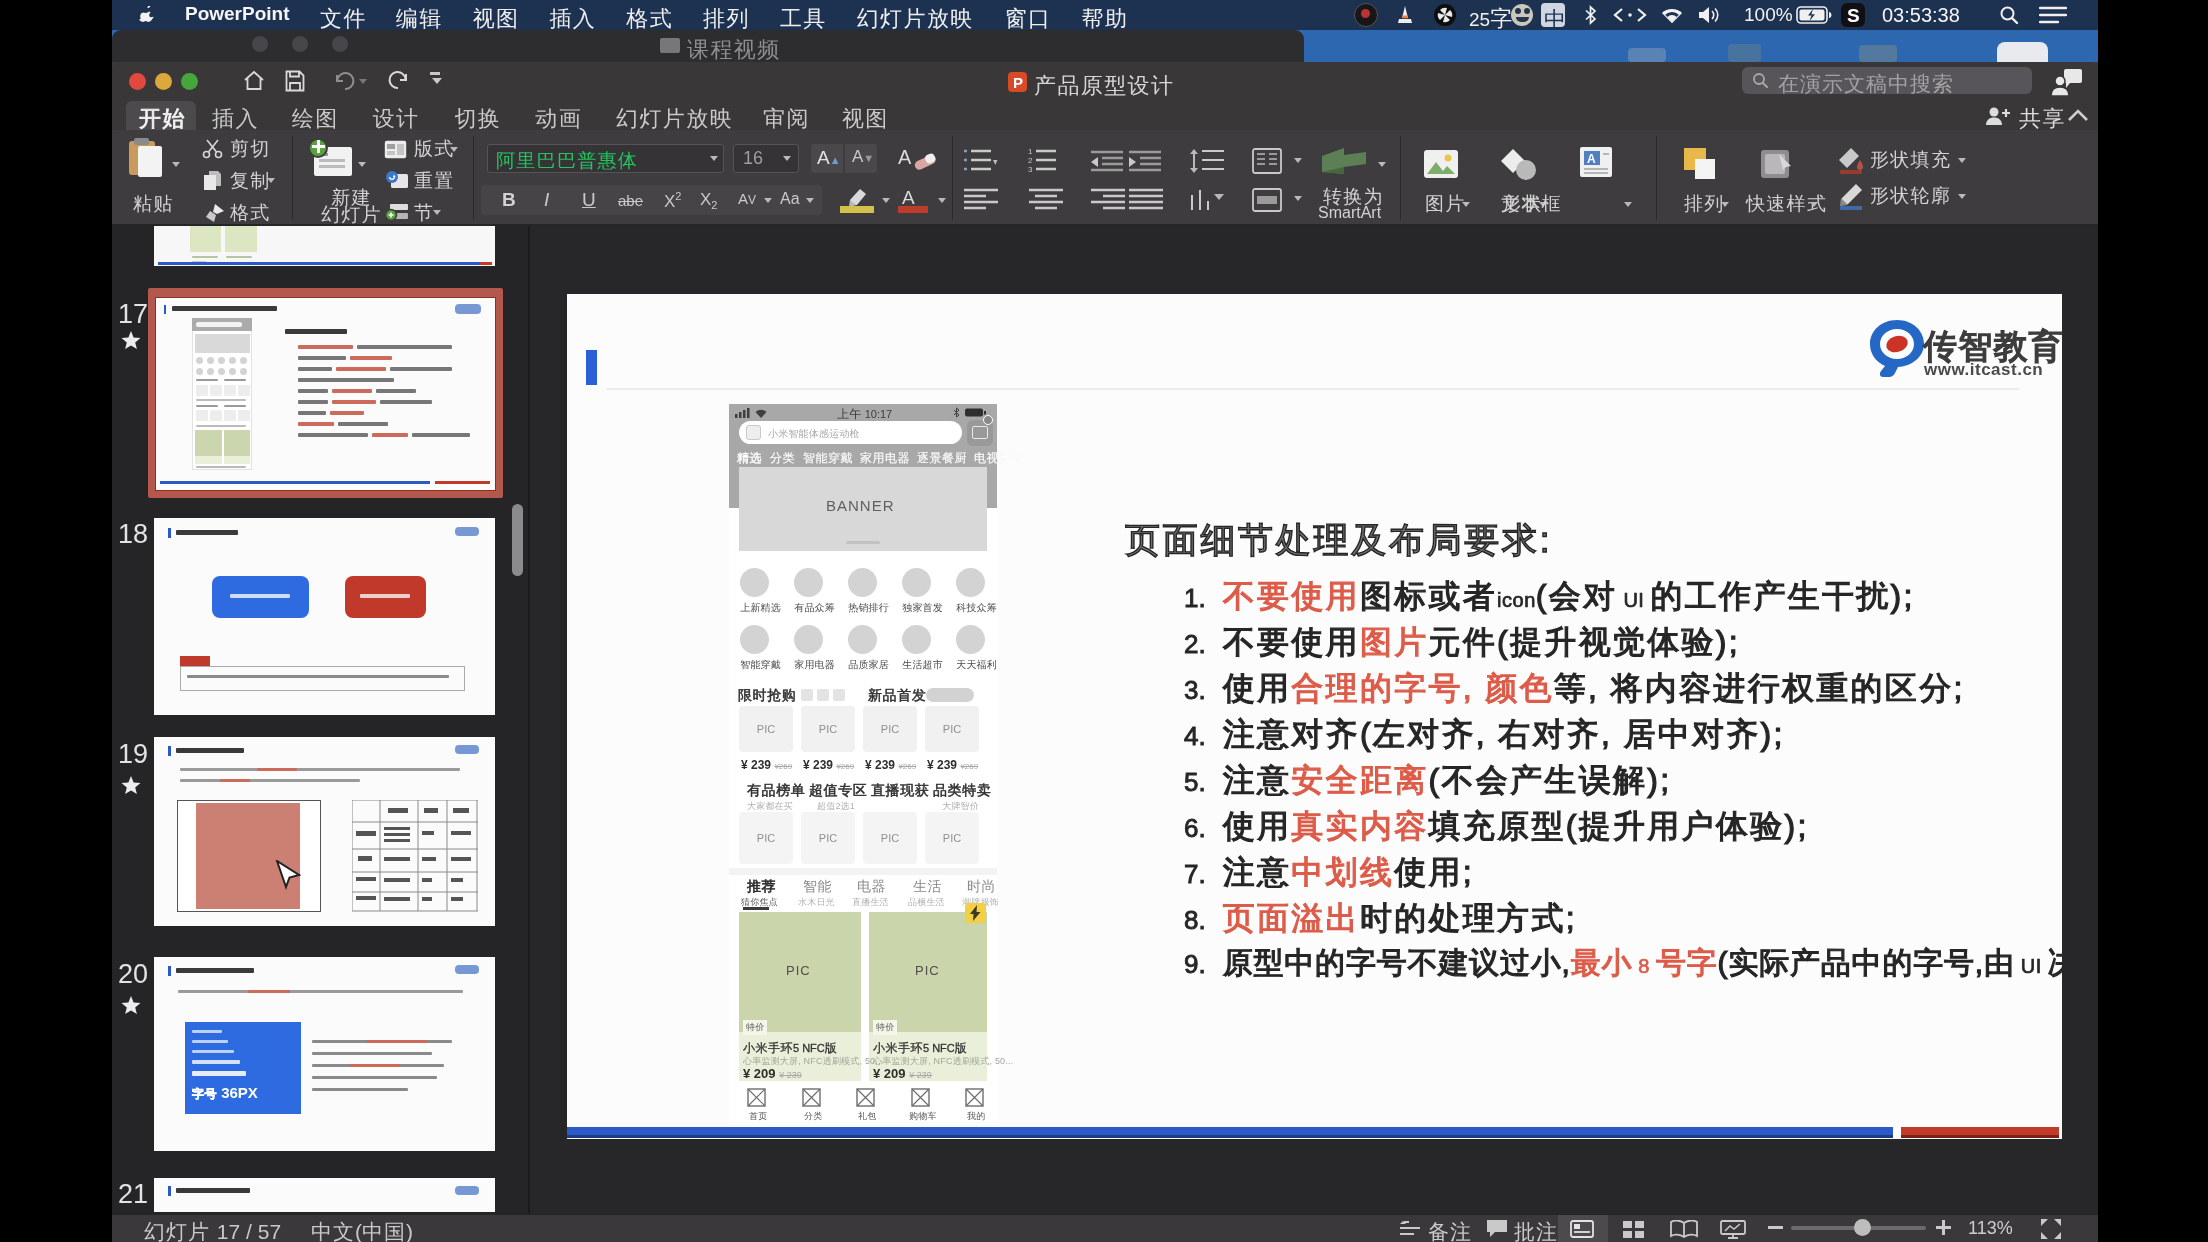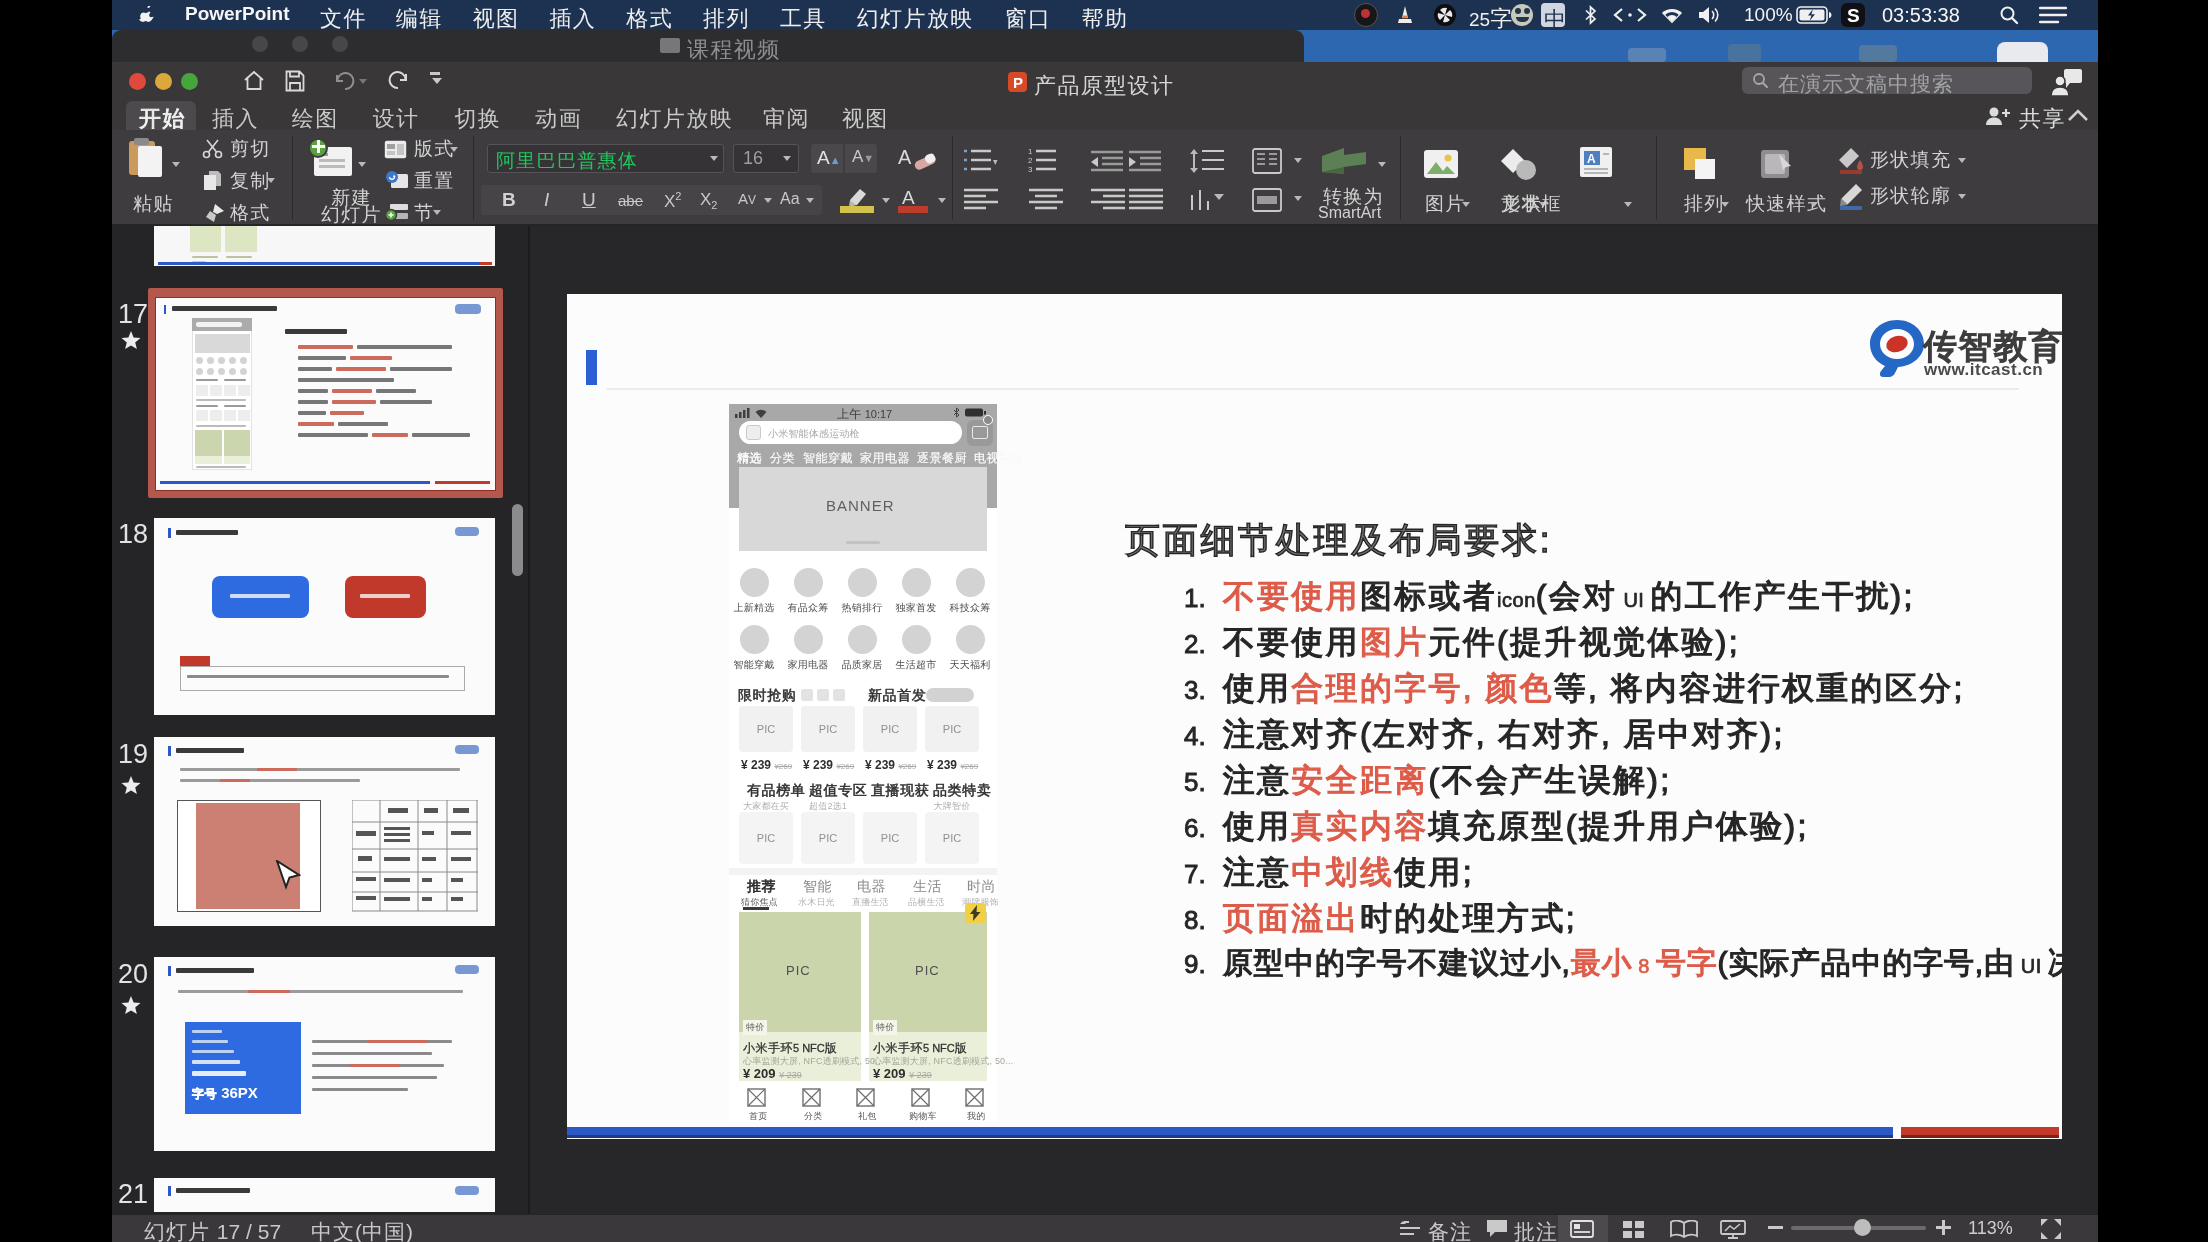--- a/index.html
+++ b/index.html
@@ -22,21 +22,21 @@
 .ck7{font-size:9px;letter-spacing:0.2px}
 .nw{white-space:nowrap}
 svg{display:block}
 .vsep{top:136px;width:1px;height:84px;background:#2b2a2c}
 .tl{position:absolute;height:3px;border-radius:1px}
 .dn{width:0;height:0;border-left:4.5px solid transparent;border-right:4.5px solid transparent;border-top:5.5px solid #b9b9b9}
 .lb{color:#d2d2d2;line-height:17px}
 .ckB .num{font-size:26px;letter-spacing:0;-webkit-text-stroke:0.9px #262626;margin-right:17px}
 .lat{font-size:20px;letter-spacing:0.5px;-webkit-text-stroke:0.7px currentColor}
 .cir{position:absolute;width:29px;height:29px;border-radius:50%;background:#d3d3d3}
-.plb{position:absolute;color:#4c4c4c;width:54px;text-align:center}
+.plb{position:absolute;color:#4c4c4c;width:54px;text-align:right}
 .pcard{position:absolute;width:54px;border-radius:4px;background:#f1f1f1;color:#909090;text-align:center}
 .bnav{position:absolute;width:19px;height:19px}
 </style>
 </head><body>
 <div id="screen">
 
 <div class="abs" style="left:0;top:0;width:1986px;height:30px;background:#1d3150"></div>
 <div id="menubar">
  <svg class="abs" style="left:26px;top:6px" width="18" height="19" viewBox="0 0 18 19">
         <path fill="#f2f2f2" d="M12.6 0c.1 1.1-.3 2.1-1 2.9-.7.8-1.8 1.4-2.8 1.3-.1-1 .4-2.1 1-2.8C10.5.6 11.7.1 12.6 0zM16 14.4c-.5 1.2-.8 1.7-1.5 2.7-.9 1.4-2.2 3.2-3.9 3.2-1.5 0-1.9-1-3.9-1s-2.5 1-4 1C1.1 20.3-.2 18.7-1.1 17.3z" transform="translate(2,-1.5) scale(.85)"></path>

